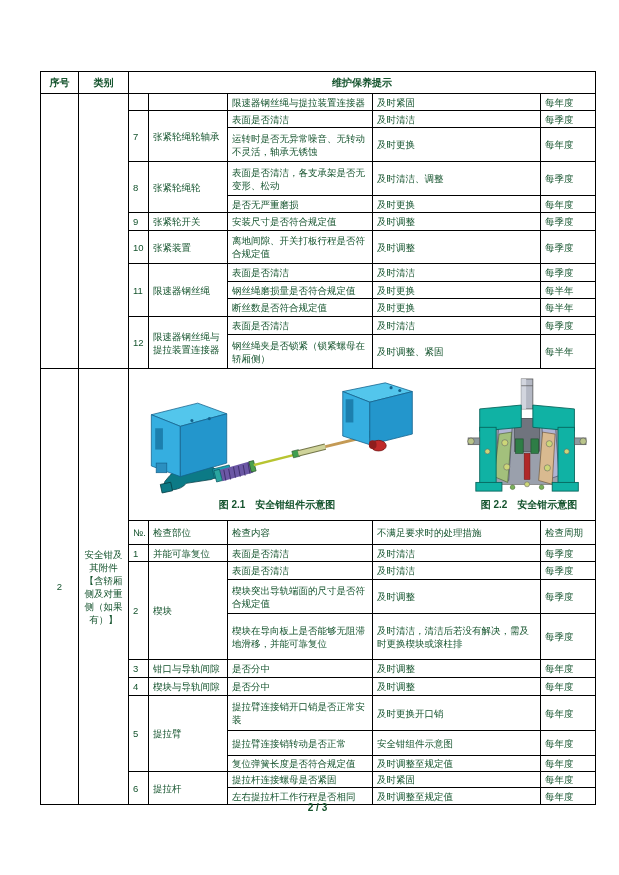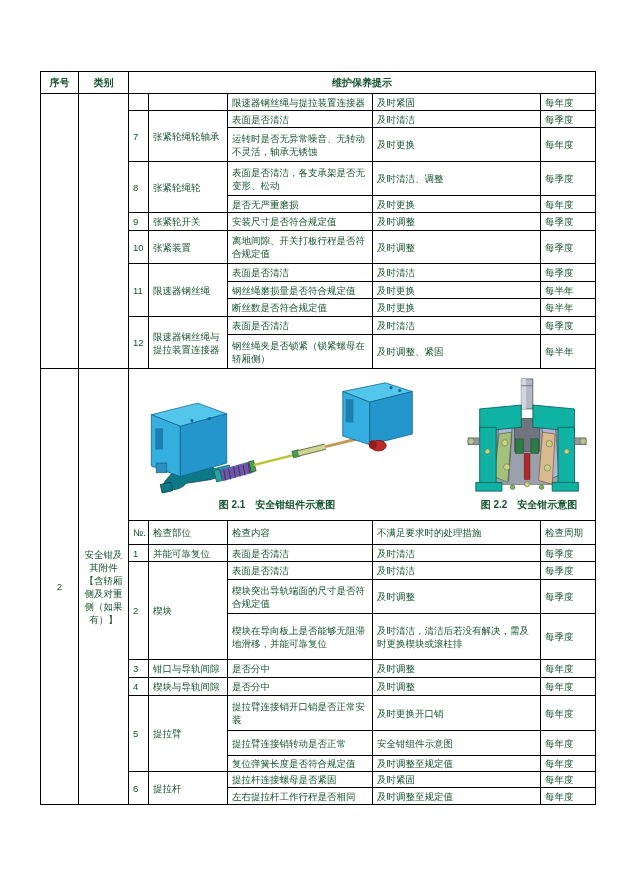--- a/index.html
+++ b/index.html
@@ -290,13 +290,14 @@
   <td class="c">每年度</td>
 </tr>
 <tr style="height:17px">
   <td>左右提拉杆工作行程是否相同</td>
   <td>及时调整至规定值</td>
   <td class="c">每年度</td>
 </tr>
 </tbody>
 </table>
 
+<div class="footer">2 / 3</div>
 </div>
 
 </body></html>

